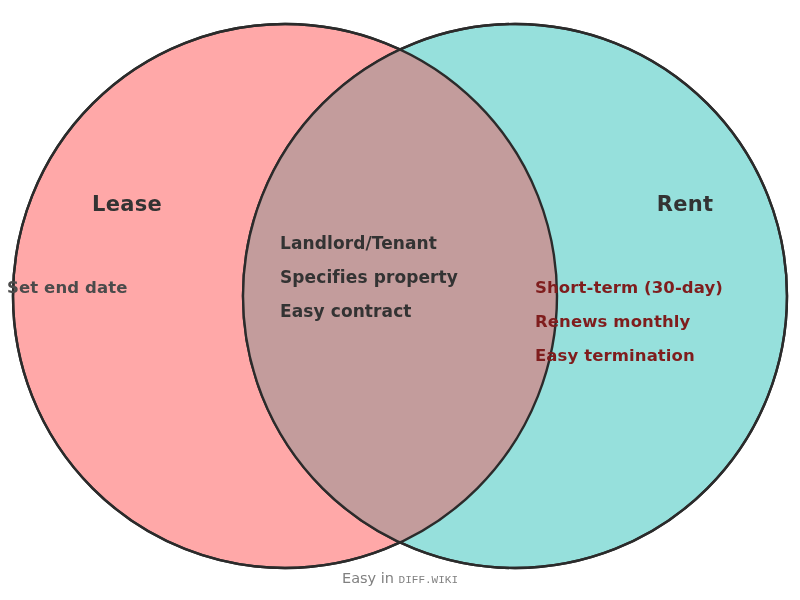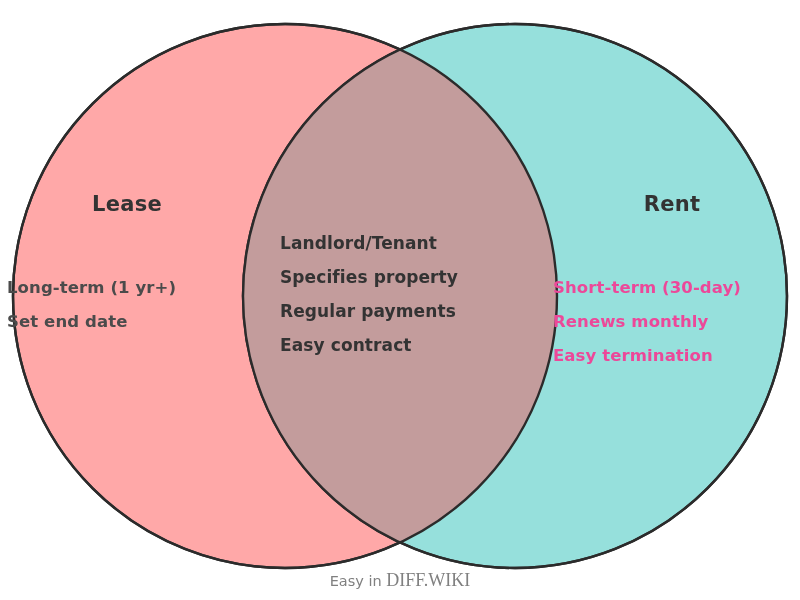--- a/index.html
+++ b/index.html
@@ -73,29 +73,29 @@
   }
   #items-left {
     left: 7px;
     top: 271px;
     width: 240px;
     color: #4b4b4b;
   }
 
   
   #title-right {
-    left: 572px;
+    left: 585px;
     top: 194px;
     width: 200px;
   }
   #items-right {
-    left: 553px;
+    left: 535px;
     top: 271px;
     width: 244px;
-    color: #ec4899;
+    color: #7f1d1d;
   }
 
   
   #items-center {
     left: 280px;
     top: 226px;
     width: 240px;
     color: #333333;
   }
   #items-center .item {
@@ -110,22 +110,22 @@
     width: 800px;
     text-align: center;
     font-size: 14.5px;
     color: #808080;
     white-space: nowrap;
   }
   #footer .footer-prefix {
     font-family: "DejaVu Sans", "Liberation Sans", sans-serif;
   }
   #footer .footer-brand {
-    font-family: Liberation Serif, serif;
-    font-size: 18px;
+    font-family: Liberation Mono, monospace;
+    font-size: 11px;
   }
 </style>
 </head>
 <body>
 
 <div id="venn-stage">
 
   <svg class="venn-svg" viewBox="0 0 800 600">
     <defs>
       <clipPath id="clip-left">
@@ -143,28 +143,26 @@
 
     <circle cx="285" cy="296" r="272" fill="none" stroke="#2b2b2b" stroke-width="2.4"></circle>
     <circle cx="515" cy="296" r="272" fill="none" stroke="#2b2b2b" stroke-width="2.4"></circle>
   </svg>
 
   <div class="text-layer">
 
     <div class="set-title" id="title-left">Lease</div>
 
     <div class="items" id="items-left">
-      <span class="item">Long-term (1 yr+)</span>
       <span class="item">Set end date</span>
     </div>
 
     <div class="items" id="items-center">
       <span class="item">Landlord/Tenant</span>
       <span class="item">Specifies property</span>
-      <span class="item">Regular payments</span>
       <span class="item">Easy contract</span>
     </div>
 
     <div class="set-title" id="title-right">Rent</div>
 
     <div class="items" id="items-right">
       <span class="item">Short-term (30-day)</span>
       <span class="item">Renews monthly</span>
       <span class="item">Easy termination</span>
     </div>

